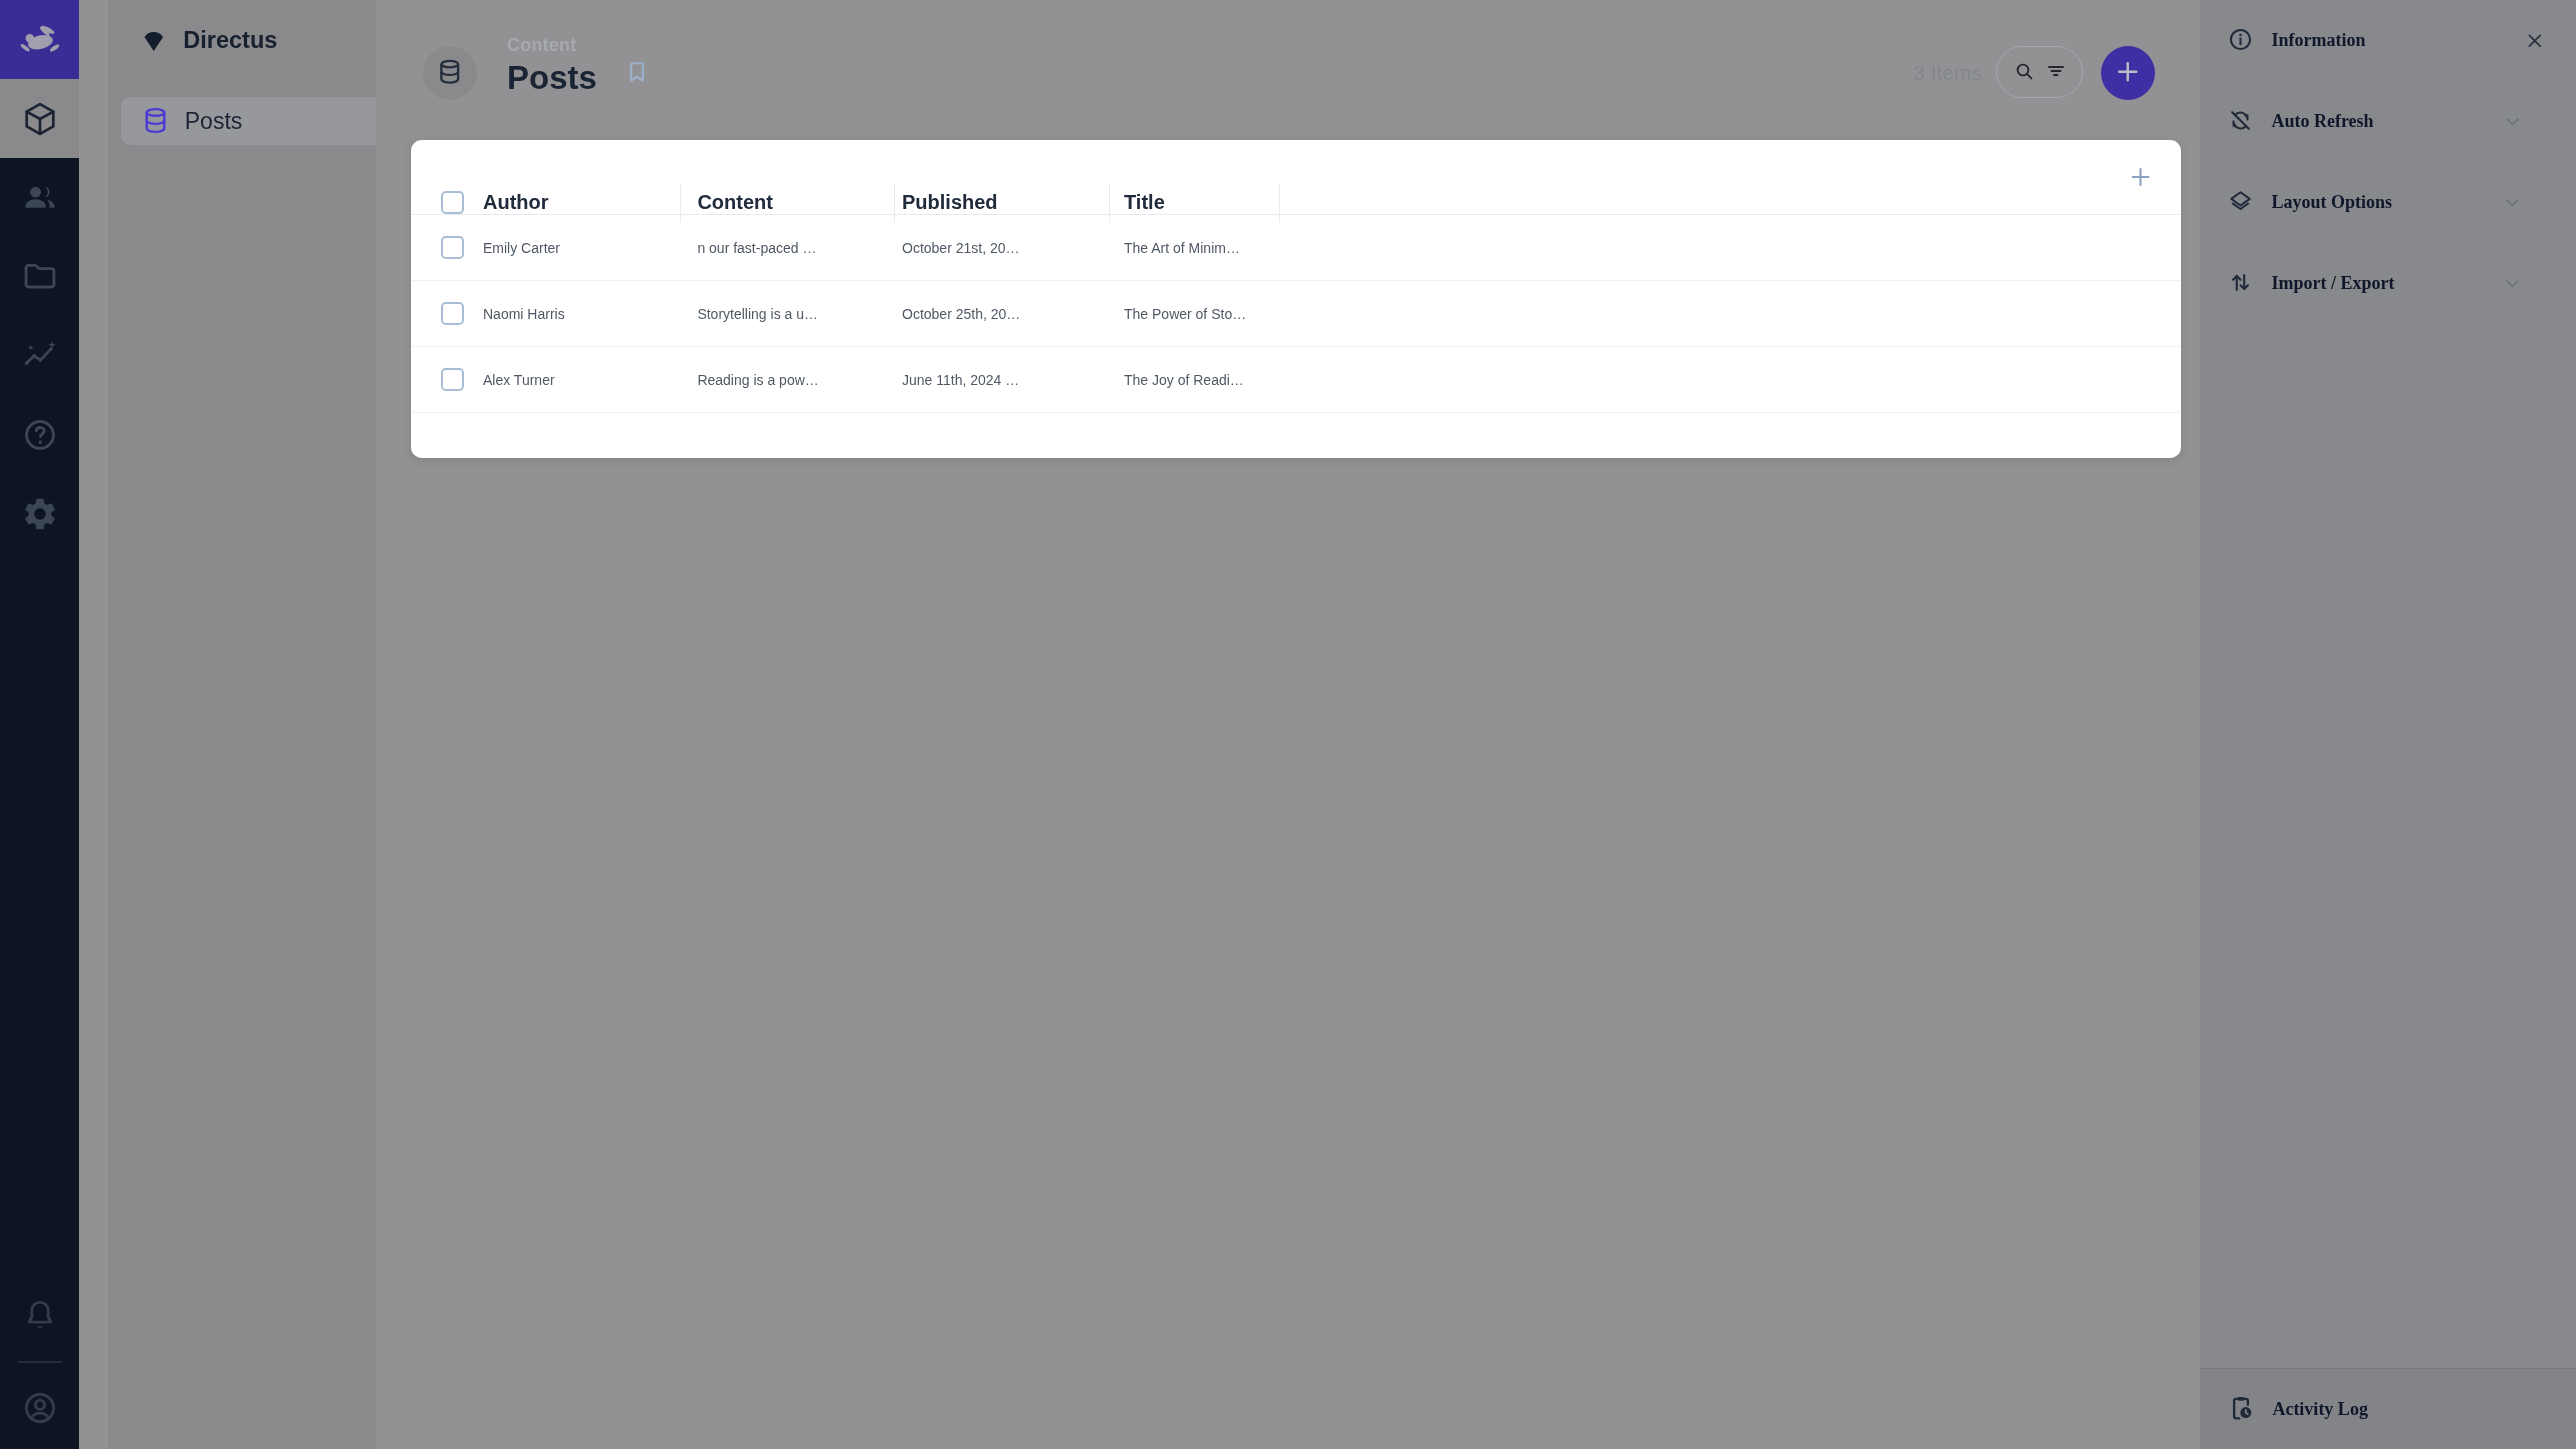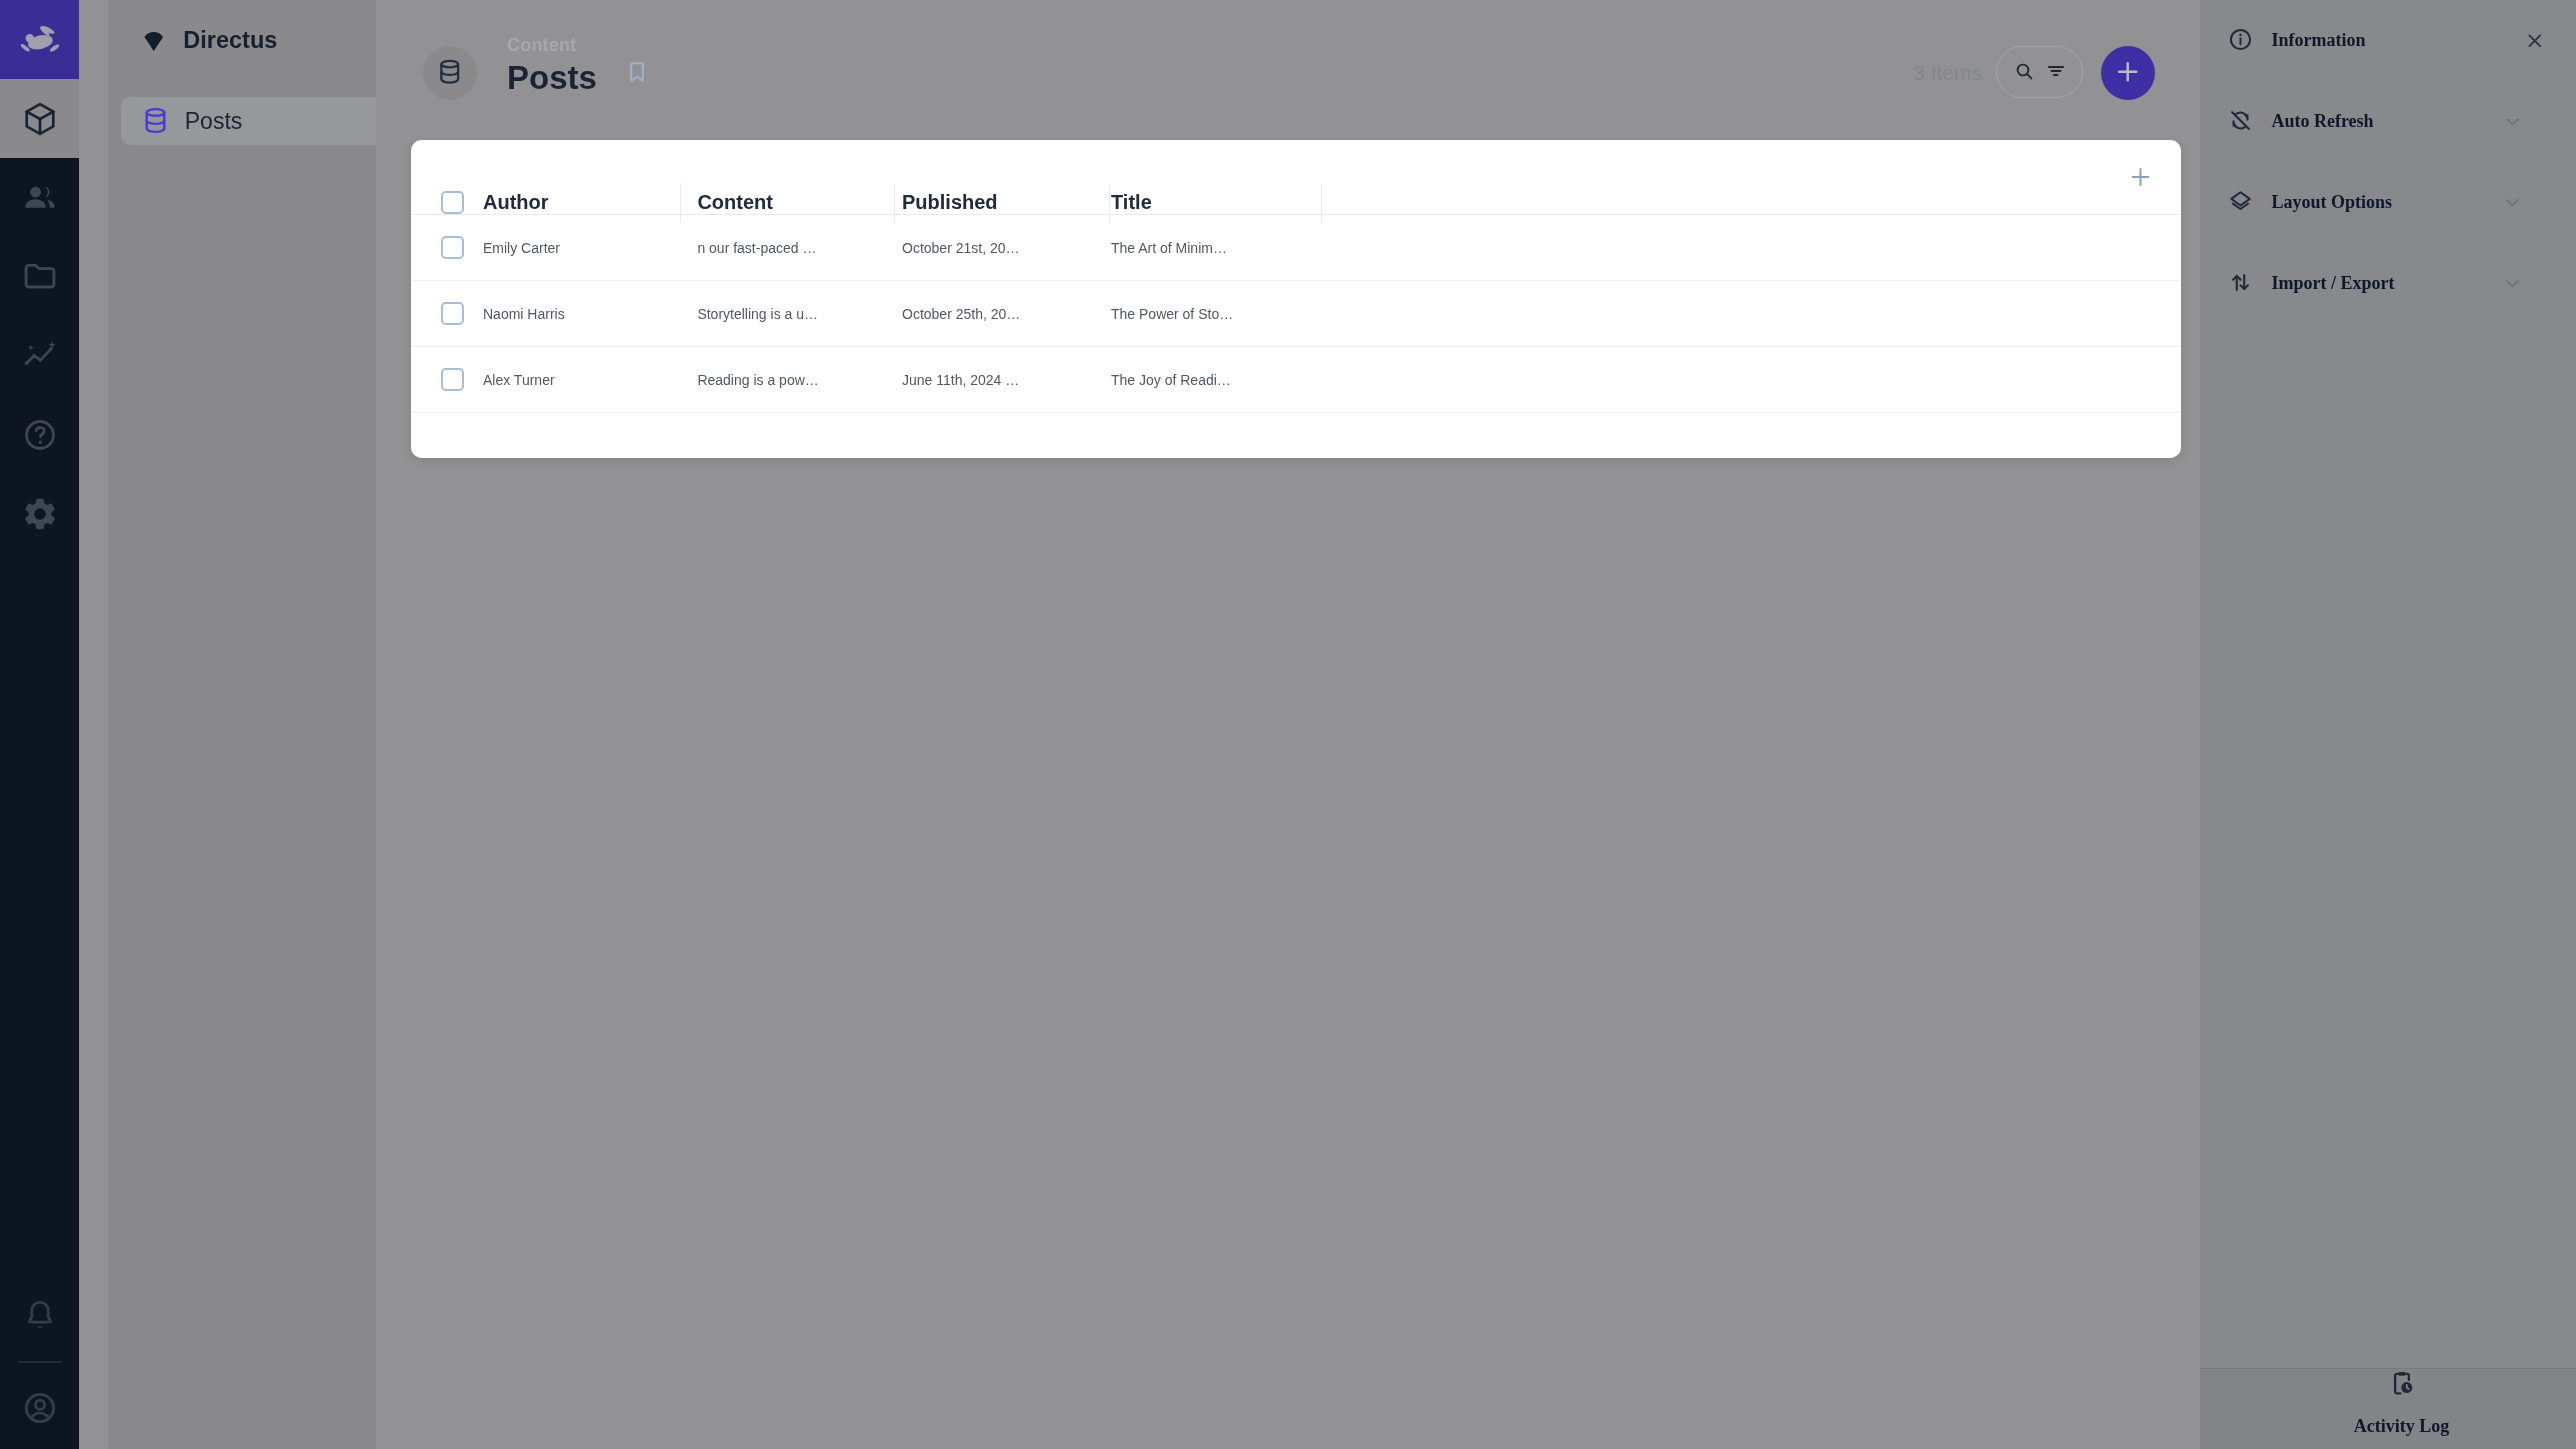--- a/index.html
+++ b/index.html
@@ -56,39 +56,39 @@
   .add-btn svg{width:29.5px;height:29.5px;}
 
   
   .card{position:absolute;left:35px;top:140px;width:1770px;height:318px;background:var(--card-bg);border-radius:10.7px;box-shadow:0 2.7px 9.4px rgba(0,0,0,0.10);overflow:hidden;}
   .thead{height:75px;display:flex;align-items:flex-end;border-bottom:1.3px solid var(--divider);font-size:20px;font-weight:700;color:var(--header-text);}
   .trow{height:66px;display:flex;align-items:center;border-bottom:1.3px solid var(--row-divider);font-size:14px;color:var(--row-text);}
   .c-check{width:72px;padding-left:29.5px;flex:0 0 auto;}
   .c-author{width:197px;flex:0 0 auto;}
   .c-content{width:214px;padding-left:17.4px;flex:0 0 auto;position:relative;}
   .c-published{width:215px;padding-left:8px;flex:0 0 auto;position:relative;}
-  .c-title{width:213px;padding-left:2px;flex:0 0 auto;position:relative;}
+  .c-title{width:171px;padding-left:15px;flex:0 0 auto;position:relative;}
   .c-rest{flex:1 1 auto;position:relative;height:100%;}
   .thead .c-content::before,.thead .c-published::before,.thead .c-title::before{content:"";position:absolute;left:0;top:50%;transform:translateY(-50%);width:1.3px;height:39px;background:var(--divider);}
   .thead .c-title::after{content:"";position:absolute;right:0;top:50%;transform:translateY(-50%);width:1.3px;height:39px;background:var(--divider);}
   .checkbox{width:23px;height:23px;border:2px solid var(--checkbox-border);border-radius:4.7px;background:#fff;}
   .cell-text{white-space:nowrap;overflow:hidden;display:block;}
   .add-col{position:absolute;right:27px;top:50%;transform:translateY(-50%);color:var(--add-column);}
   .add-col svg{width:27px;height:27px;display:block;}
 
   
   .sidebar{position:absolute;right:0;top:0;bottom:0;width:376px;background:var(--sidebar-bg);}
   .side-row{height:81px;display:flex;align-items:center;padding-left:27px;gap:17.4px;position:relative;}
   .side-row svg.lead{width:27px;height:27px;color:var(--sidebar-icon);flex:0 0 auto;}
   .side-label{font-size:18px;font-weight:600;color:#0f172a;font-family:Liberation Serif, serif;}
   .side-close{position:absolute;right:31px;color:#2a3240;}
   .side-close svg{width:21.5px;height:21.5px;display:block;}
   .side-chevron{position:absolute;right:52px;color:var(--chevron);}
   .side-chevron svg{width:23px;height:23px;display:block;}
-  .activity-bar{position:absolute;left:0;right:0;bottom:0;height:81px;background:var(--activity-bg);border-top:1.3px solid rgba(0,0,0,0.08);display:flex;align-items:center;padding-left:27px;gap:17.4px;flex-direction:column;}
+  .activity-bar{position:absolute;left:0;right:0;bottom:0;height:81px;background:var(--activity-bg);border-top:1.3px solid rgba(0,0,0,0.08);display:flex;align-items:center;padding-left:27px;gap:17.4px;}
   .activity-bar svg{width:28px;height:28px;color:#1f2937;flex:0 0 auto;}
 </style>
 </head>
 <body>
 
 <div class="app">
 
   <div class="module-bar">
     <div class="tile logo-tile">
       <span>

